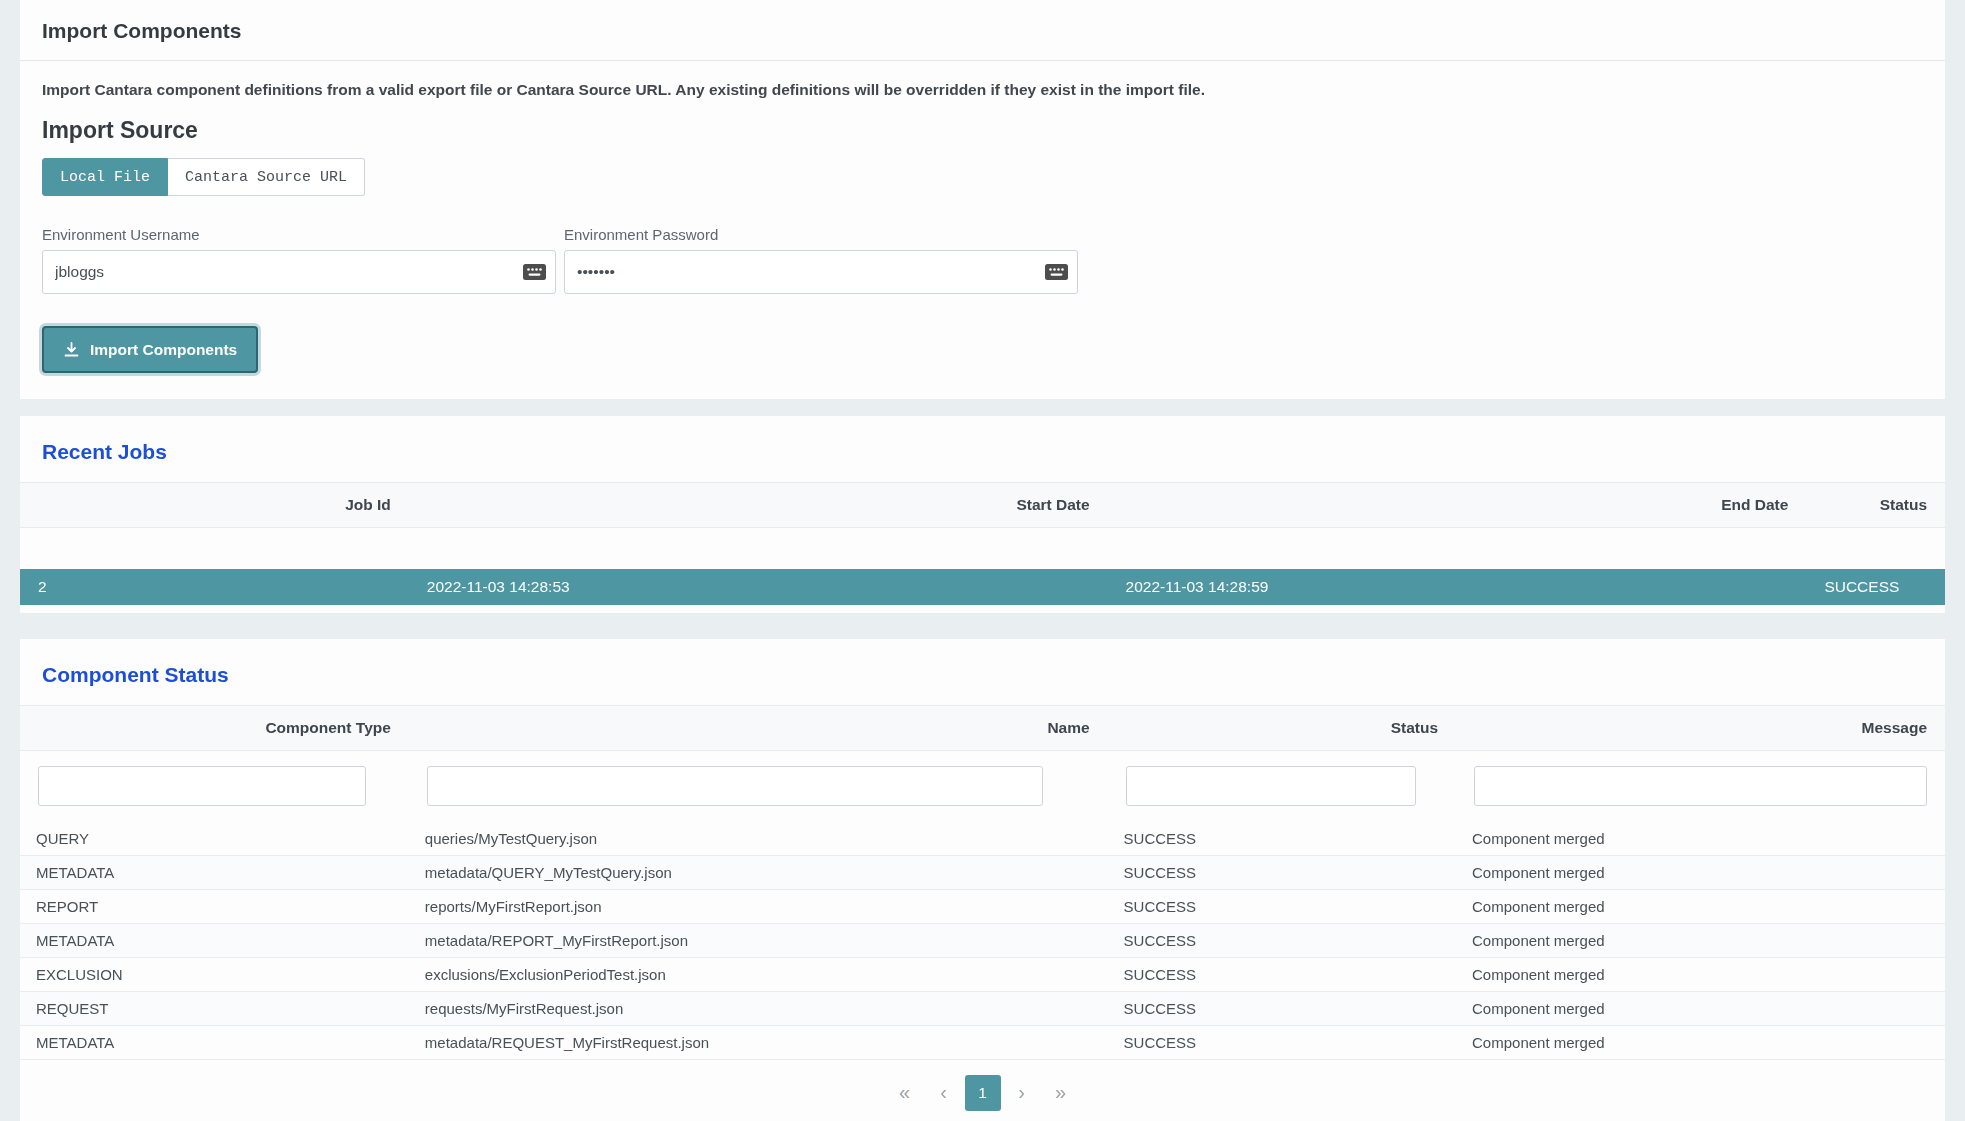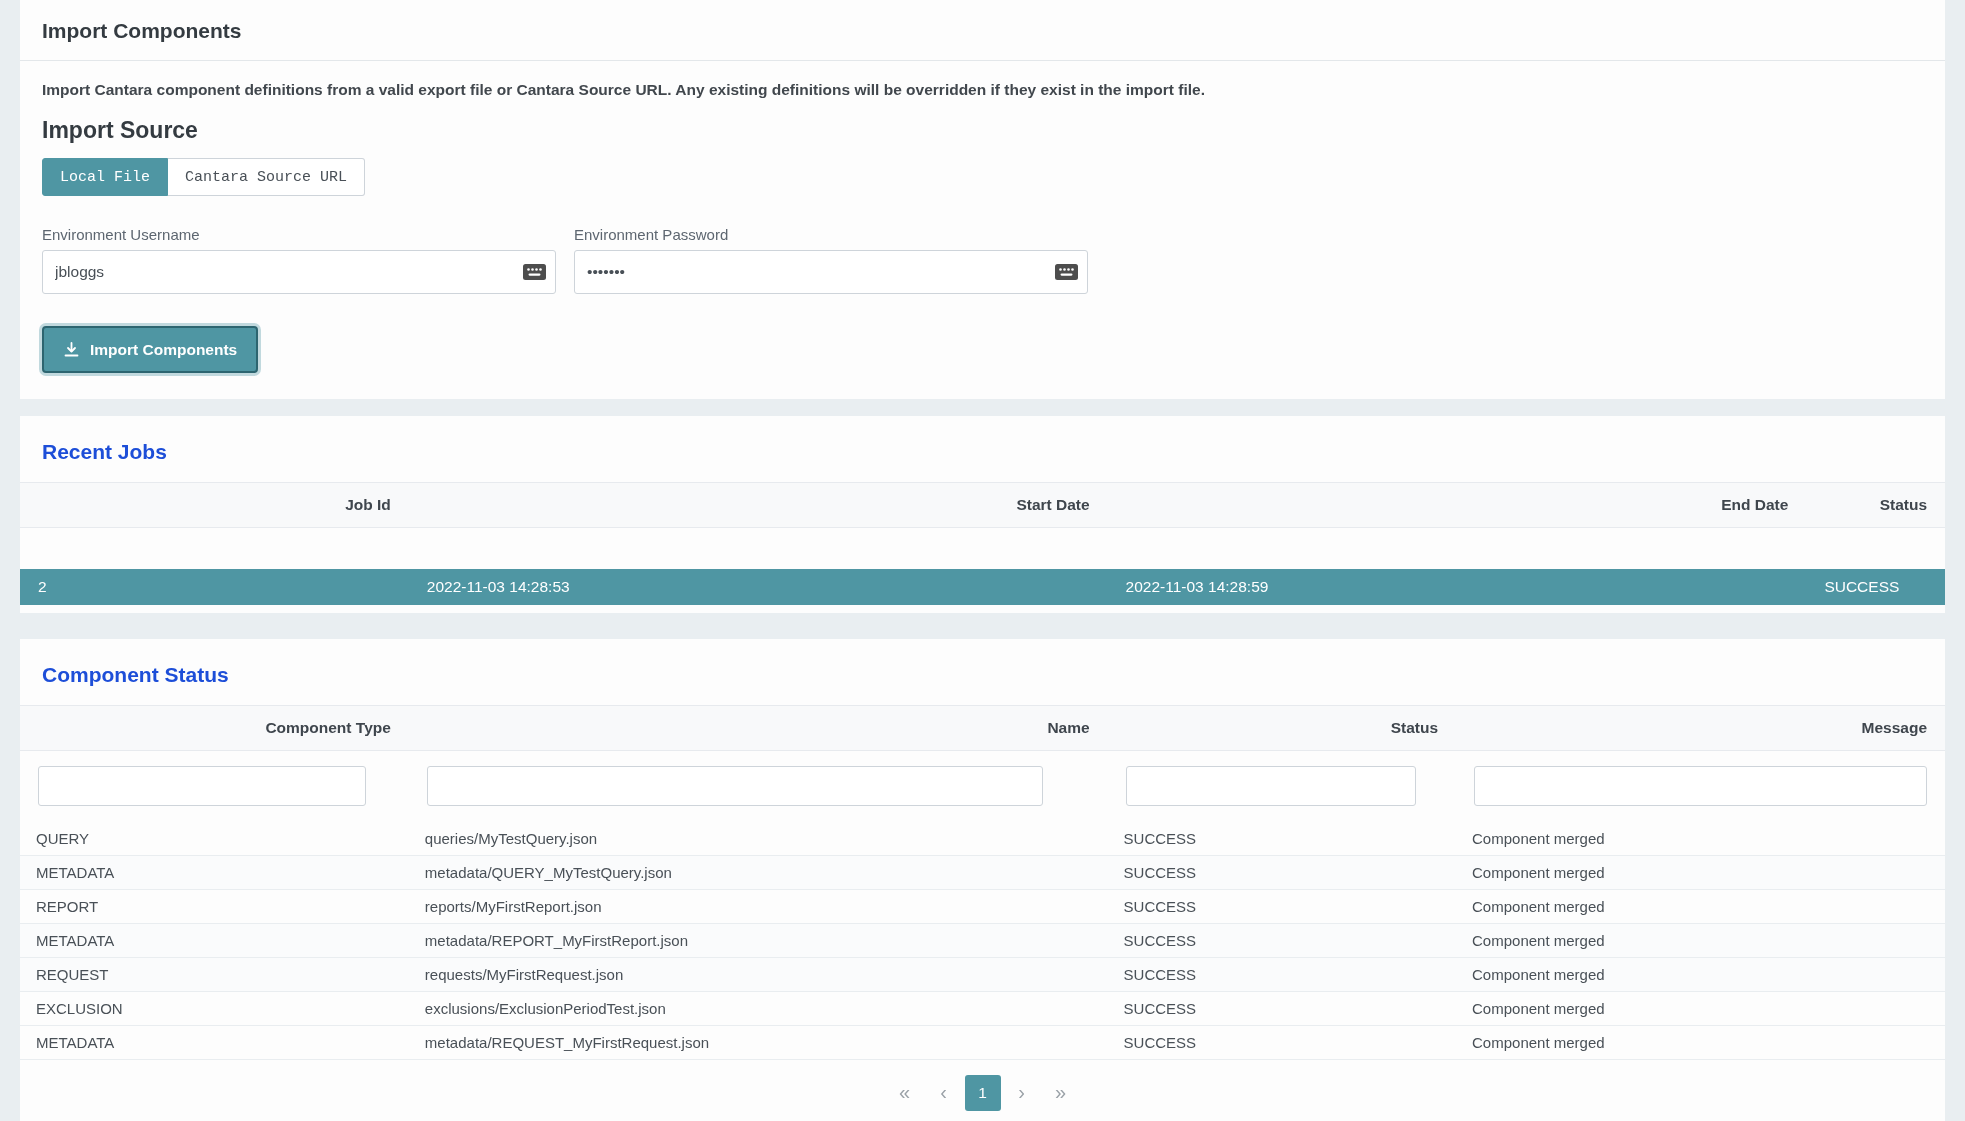--- a/index.html
+++ b/index.html
@@ -24,21 +24,21 @@
   .toggle-group { display: inline-flex; margin-bottom: 30px; }
   .toggle {
     height: 38px; padding: 0 17px; background: #fff; color: #495057;
     border: 1px solid #ced4da; font-family: Liberation Mono, monospace;
     font-size: 15px; cursor: pointer;
   }
   .toggle:first-child { border-radius: 3px 0 0 3px; }
   .toggle:last-child { border-radius: 0 3px 3px 0; border-left: none; }
   .toggle.active { background: #4f96a3; border-color: #4f96a3; color: #fff; }
 
-  .form-row { display: flex; gap: 18px; margin-bottom: 32px; }
+  .form-row { display: flex; gap: 8px; margin-bottom: 32px; }
   .field { width: 514px; }
   .field label { display: block; font-size: 15px; color: #5d6670; margin-bottom: 7px; }
   .input-wrap { position: relative; }
   .input-wrap input {
     width: 100%; height: 44px; border: 1px solid #ced4da; border-radius: 3px;
     padding: 0 42px 0 12px; font-family: "Liberation Sans", sans-serif;
     font-size: 15.5px; color: #495057; background: #fff;
   }
   .kb-icon { position: absolute; right: 10px; top: 50%; transform: translateY(-50%); line-height: 0; }
 
@@ -225,29 +225,29 @@
         <td>reports/MyFirstReport.json</td>
         <td class="status-success">SUCCESS</td>
         <td>Component merged</td>
       </tr>
       <tr class="data-row alt">
         <td>METADATA</td>
         <td>metadata/REPORT_MyFirstReport.json</td>
         <td class="status-success">SUCCESS</td>
         <td>Component merged</td>
       </tr>
+      <tr class="data-row">
+        <td>EXCLUSION</td>
+        <td>exclusions/ExclusionPeriodTest.json</td>
+        <td class="status-success">SUCCESS</td>
+        <td>Component merged</td>
+      </tr>
       <tr class="data-row alt">
         <td>REQUEST</td>
         <td>requests/MyFirstRequest.json</td>
-        <td class="status-success">SUCCESS</td>
-        <td>Component merged</td>
-      </tr>
-      <tr class="data-row">
-        <td>EXCLUSION</td>
-        <td>exclusions/ExclusionPeriodTest.json</td>
         <td class="status-success">SUCCESS</td>
         <td>Component merged</td>
       </tr>
       <tr class="data-row">
         <td>METADATA</td>
         <td>metadata/REQUEST_MyFirstRequest.json</td>
         <td class="status-success">SUCCESS</td>
         <td>Component merged</td>
       </tr>
     </tbody>

